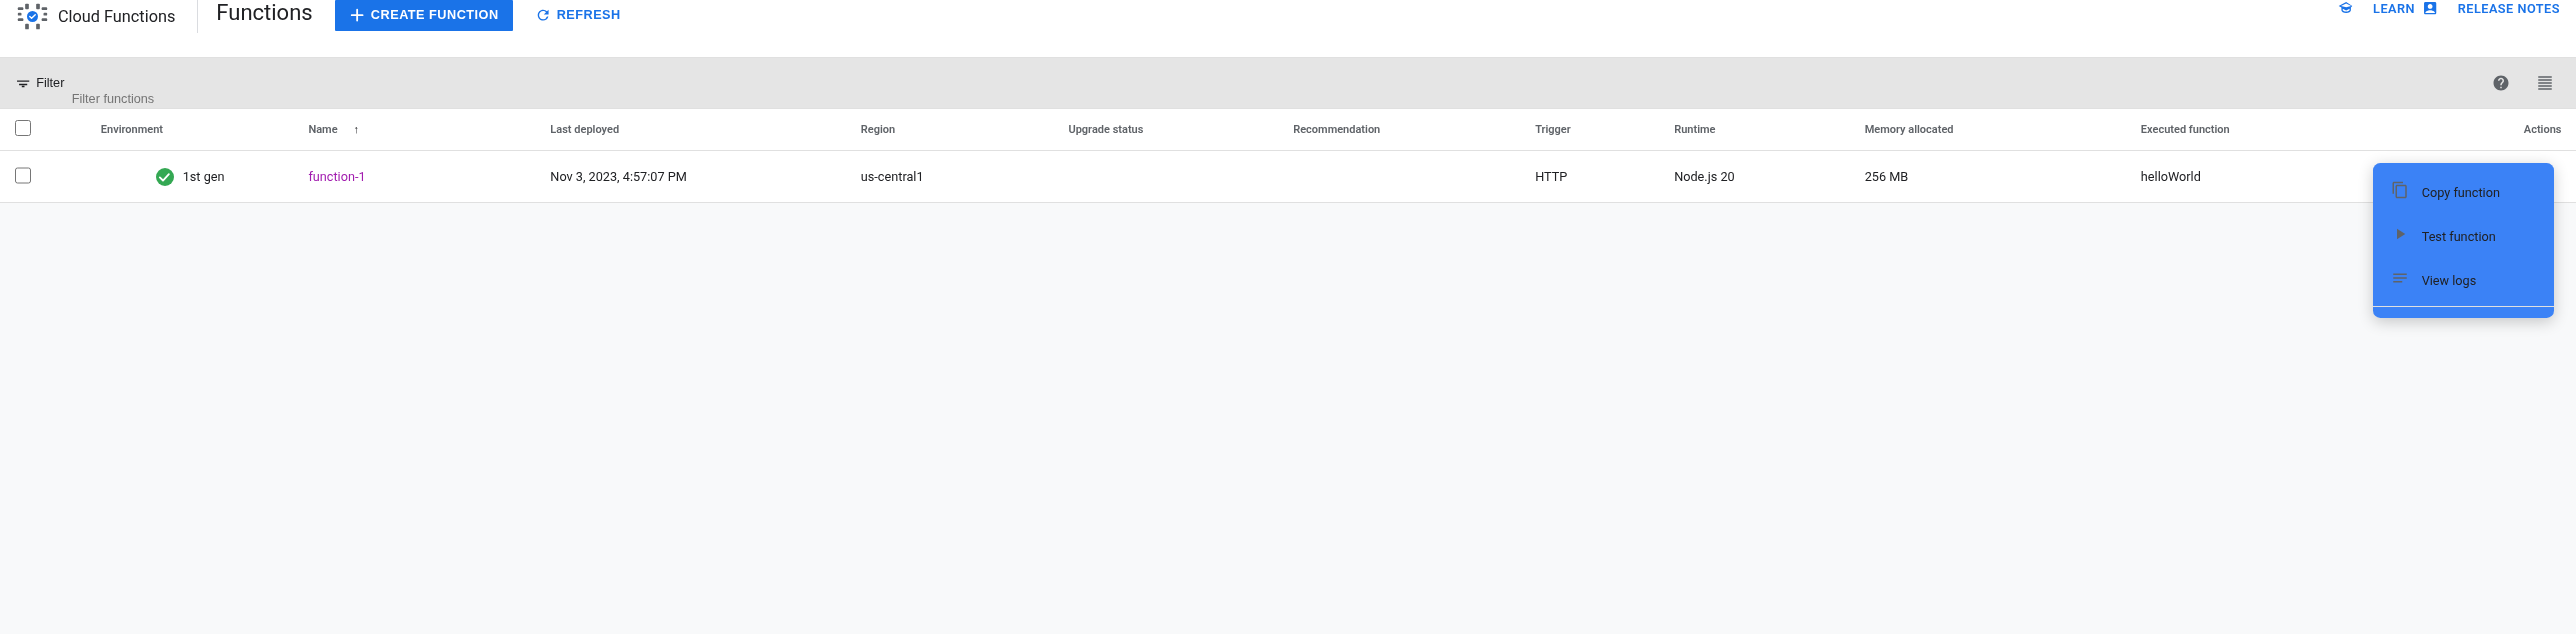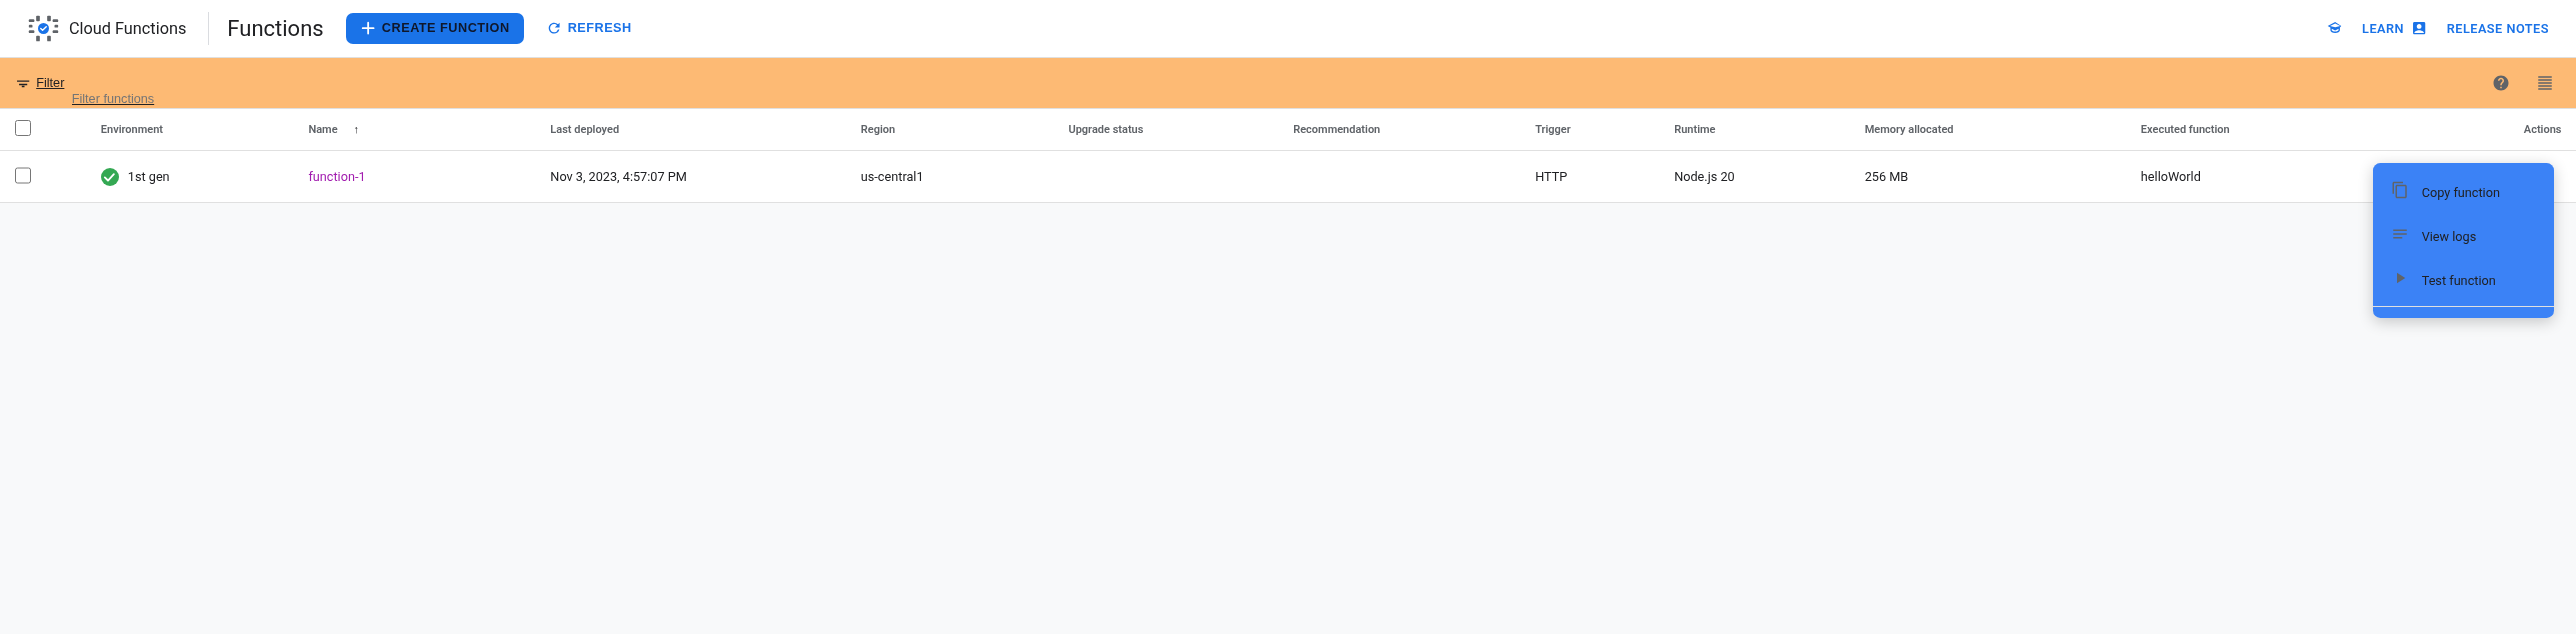--- a/index.html
+++ b/index.html
@@ -1,58 +1,58 @@
 <!DOCTYPE html>
 <html style="font-size:14.5px"><head>
   <meta charset="utf-8">
   <style>
     * { box-sizing: border-box; margin: 0; padding: 0; }
     body { font-family: 'Google Sans', Roboto, Arial, sans-serif; font-size: 12.7px; background: #f8f9fa; color: #202124; }
 
     
     .top-nav {
-      display: flex; align-items: center; background: #fff;
-      border-bottom: 0.9px solid #e0e0e0; padding: 0 27px; height: 58px;
+      display: flex; align-items: flex-start; background: #fff;
+      border-bottom: 0.9px solid #e0e0e0; padding: 0 16px; height: 58px;
     }
     .nav-logo {
       display: flex; align-items: center; gap: 9px;
       font-size: 16.3px; font-weight: 400; color: #202124;
       padding-right: 22px; border-right: 0.9px solid #dadce0; margin-right: 18px;
     }
     .nav-logo .logo-icon {
       width: 33px; height: 33px; display: flex; align-items: center; justify-content: center;
     }
     .nav-logo .logo-icon svg { width: 33px; height: 33px; }
     .breadcrumb-title {
       font-size: 22px; color: #202124; margin-right: 22px;
     }
     .nav-actions { display: flex; align-items: center; gap: 7.3px; flex: 1; }
     .btn-primary {
       display: flex; align-items: center; gap: 5.4px;
-      background: #1a73e8; color: #0f172a; border: none; border-radius: 7px;
+      background: #1a73e8; color: #ffffff; border: none; border-radius: 1px;
       padding: 7.3px 14.5px; font-size: 12.7px; font-weight: 600; cursor: pointer;
       letter-spacing: 0.5px;
     }
     .btn-text {
       display: flex; align-items: center; gap: 5.4px;
       background: none; color: #1a73e8; border: none; border-radius: 3.6px;
       padding: 7.3px 14.5px; font-size: 12.7px; font-weight: 600; cursor: pointer;
       letter-spacing: 0.5px;
     }
     .nav-right { display: flex; align-items: center; gap: 7.3px; margin-left: auto; }
     .nav-link {
       display: flex; align-items: center; gap: 19px;
       color: #1a73e8; font-size: 12.7px; font-weight: 600; cursor: pointer;
       text-decoration: none; letter-spacing: 0.5px;
     }
 
     
     .filter-bar {
-      display: flex; align-items: center; background: #fdba74;
-      border-bottom: 0.9px solid #e0e0e0; padding: 0 14.5px; height: 51px; text-decoration: underline;
+      display: flex; align-items: center; background: #e5e5e5;
+      border-bottom: 0.9px solid #e0e0e0; padding: 0 14.5px; height: 51px;
     }
     .filter-icon-btn {
       display: flex; align-items: center; gap: 5.4px;
       font-size: 12.7px; font-weight: 500; color: #202124; cursor: pointer;
       background: none; border: none; margin-right: 7.3px;
     }
     .filter-input {
       flex: 1; border: none; outline: none; font-size: 12.7px; color: #5f6368;
       background: transparent;
       margin-top: 32px;
@@ -251,21 +251,21 @@
           <span>Actions</span>
         </th>
       </tr>
     </thead>
     <tbody>
       <tr>
         <td class="check-col">
           <input type="checkbox" style="">
         </td>
         <td>
-          <div style="display:flex; align-items:center; gap:9px;">
+          <div style="display:flex; align-items:center; gap:9px;justify-content:center;">
             <div class="status-icon">
               <svg viewBox="0 0 14 14" fill="none">
                 <path d="M2 7l3.5 3.5L12 3.5" stroke="#fff" stroke-width="2" stroke-linecap="round" stroke-linejoin="round"></path>
               </svg>
             </div>
             <span>1st gen</span>
           </div>
         </td>
         <td>
           <a class="function-link">function-1</a>
@@ -292,31 +292,31 @@
       <svg width="18" height="18" viewBox="0 0 24 24" fill="#5f6368">
         <path d="M16 1H4c-1.1 0-2 .9-2 2v14h2V3h12V1zm3 4H8c-1.1 0-2 .9-2 2v14c0 1.1.9 2 2 2h11c1.1 0 2-.9 2-2V7c0-1.1-.9-2-2-2zm0 16H8V7h11v14z"></path>
       </svg>
     </span>
     <span>Copy function</span>
   </div>
 
   <div class="menu-item">
     <span class="menu-icon">
       <svg width="18" height="18" viewBox="0 0 24 24" fill="#5f6368">
+        <path d="M8 5v14l11-7L8 5z"></path>
+      </svg>
+    </span>
+    <span>Test function</span>
+  </div>
+
+  <div class="menu-item">
+    <span class="menu-icon">
+      <svg width="18" height="18" viewBox="0 0 24 24" fill="#5f6368">
         <path d="M3 18h12v-2H3v2zm0-5h18v-2H3v2zm0-7v2h18V6H3z"></path>
       </svg>
     </span>
     <span>View logs</span>
   </div>
 
-  <div class="menu-item">
-    <span class="menu-icon">
-      <svg width="18" height="18" viewBox="0 0 24 24" fill="#5f6368">
-        <path d="M8 5v14l11-7L8 5z"></path>
-      </svg>
-    </span>
-    <span>Test function</span>
-  </div>
-
   <div class="menu-divider"></div>
 
 </div>
 
 
 </body></html>

